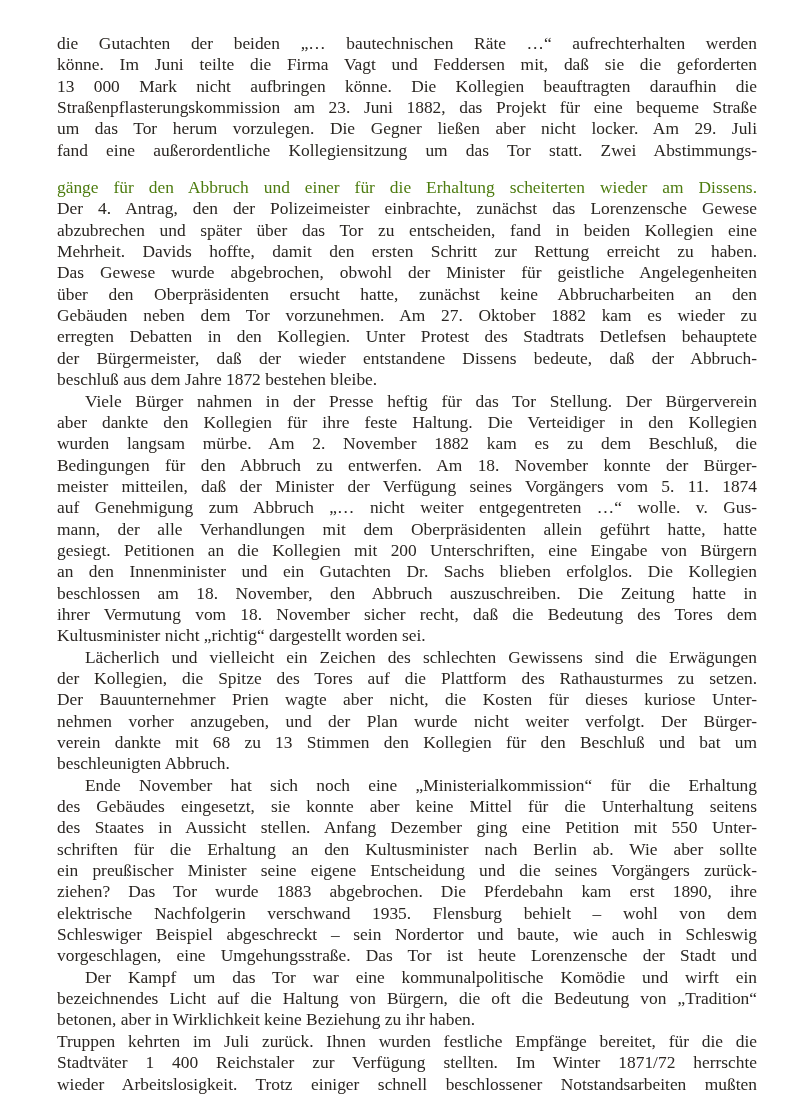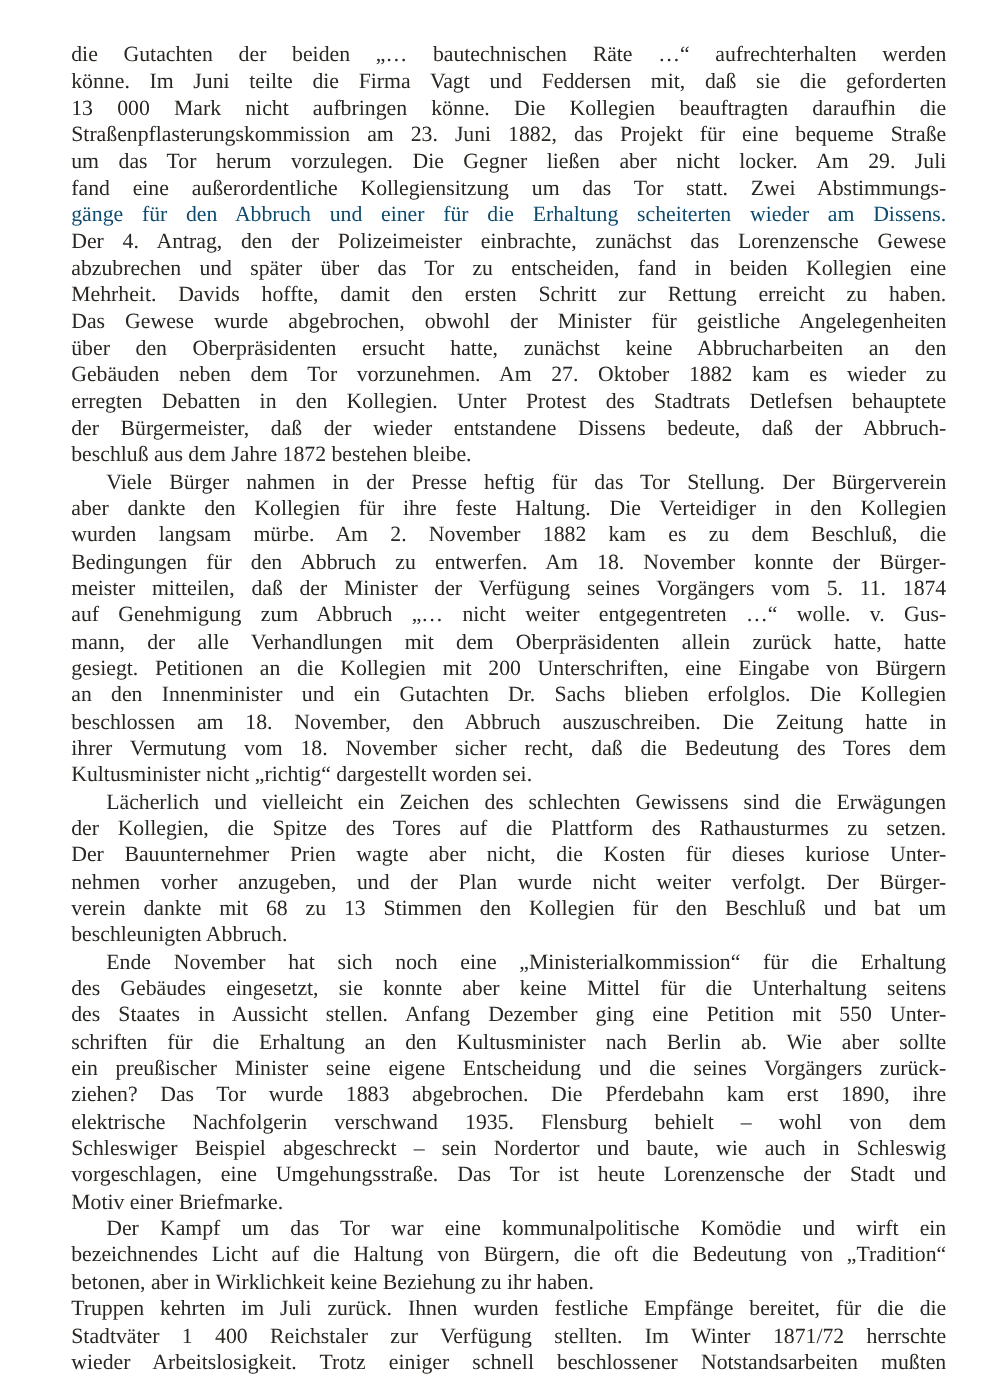--- a/index.html
+++ b/index.html
@@ -19,21 +19,21 @@
     display: block;
     height: 21.35px;
     white-space: nowrap;
     text-align: justify;
     text-align-last: justify;
     overflow: visible;
   }
   .line.last { text-align-last: left; }
   .line.indent { padding-left: 28px; }
   .line.italic { }
-  .line.faded { color: #0c4a6e; }
+  .line.faded { color: #4d7c0f; margin-top: 16px; }
 </style>
 </head>
 <body>
 
 <div class="page" id="page">
     <span class="line">die Gutachten der beiden „… bautechnischen Räte …“ aufrechterhalten werden</span>
     <span class="line">könne. Im Juni teilte die Firma Vagt und Feddersen mit, daß sie die geforderten</span>
     <span class="line">13 000 Mark nicht aufbringen könne. Die Kollegien beauftragten daraufhin die</span>
     <span class="line italic">Straßenpflasterungskommission am 23. Juni 1882, das Projekt für eine bequeme Straße</span>
     <span class="line">um das Tor herum vorzulegen. Die Gegner ließen aber nicht locker. Am 29. Juli</span>
@@ -47,41 +47,40 @@
     <span class="line">Gebäuden neben dem Tor vorzunehmen. Am 27. Oktober 1882 kam es wieder zu</span>
     <span class="line">erregten Debatten in den Kollegien. Unter Protest des Stadtrats Detlefsen behauptete</span>
     <span class="line">der Bürgermeister, daß der wieder entstandene Dissens bedeute, daß der Abbruch-</span>
     <span class="line last">beschluß aus dem Jahre 1872 bestehen bleibe.</span>
     <span class="line indent">Viele Bürger nahmen in der Presse heftig für das Tor Stellung. Der Bürgerverein</span>
     <span class="line">aber dankte den Kollegien für ihre feste Haltung. Die Verteidiger in den Kollegien</span>
     <span class="line">wurden langsam mürbe. Am 2. November 1882 kam es zu dem Beschluß, die</span>
     <span class="line">Bedingungen für den Abbruch zu entwerfen. Am 18. November konnte der Bürger-</span>
     <span class="line">meister mitteilen, daß der Minister der Verfügung seines Vorgängers vom 5. 11. 1874</span>
     <span class="line">auf Genehmigung zum Abbruch „… nicht weiter entgegentreten …“ wolle. v. Gus-</span>
-    <span class="line">mann, der alle Verhandlungen mit dem Oberpräsidenten allein zurück hatte, hatte</span>
+    <span class="line">mann, der alle Verhandlungen mit dem Oberpräsidenten allein geführt hatte, hatte</span>
     <span class="line">gesiegt. Petitionen an die Kollegien mit 200 Unterschriften, eine Eingabe von Bürgern</span>
     <span class="line">an den Innenminister und ein Gutachten Dr. Sachs blieben erfolglos. Die Kollegien</span>
     <span class="line">beschlossen am 18. November, den Abbruch auszuschreiben. Die Zeitung hatte in</span>
     <span class="line">ihrer Vermutung vom 18. November sicher recht, daß die Bedeutung des Tores dem</span>
     <span class="line last">Kultusminister nicht „richtig“ dargestellt worden sei.</span>
     <span class="line indent">Lächerlich und vielleicht ein Zeichen des schlechten Gewissens sind die Erwägungen</span>
     <span class="line">der Kollegien, die Spitze des Tores auf die Plattform des Rathausturmes zu setzen.</span>
     <span class="line">Der Bauunternehmer Prien wagte aber nicht, die Kosten für dieses kuriose Unter-</span>
     <span class="line">nehmen vorher anzugeben, und der Plan wurde nicht weiter verfolgt. Der Bürger-</span>
     <span class="line">verein dankte mit 68 zu 13 Stimmen den Kollegien für den Beschluß und bat um</span>
     <span class="line last">beschleunigten Abbruch.</span>
     <span class="line indent">Ende November hat sich noch eine „Ministerialkommission“ für die Erhaltung</span>
     <span class="line">des Gebäudes eingesetzt, sie konnte aber keine Mittel für die Unterhaltung seitens</span>
     <span class="line">des Staates in Aussicht stellen. Anfang Dezember ging eine Petition mit 550 Unter-</span>
     <span class="line">schriften für die Erhaltung an den Kultusminister nach Berlin ab. Wie aber sollte</span>
     <span class="line">ein preußischer Minister seine eigene Entscheidung und die seines Vorgängers zurück-</span>
     <span class="line">ziehen? Das Tor wurde 1883 abgebrochen. Die Pferdebahn kam erst 1890, ihre</span>
     <span class="line">elektrische Nachfolgerin verschwand 1935. Flensburg behielt – wohl von dem</span>
     <span class="line">Schleswiger Beispiel abgeschreckt – sein Nordertor und baute, wie auch in Schleswig</span>
     <span class="line">vorgeschlagen, eine Umgehungsstraße. Das Tor ist heute Lorenzensche der Stadt und</span>
-    <span class="line last">Motiv einer Briefmarke.</span>
     <span class="line indent">Der Kampf um das Tor war eine kommunalpolitische Komödie und wirft ein</span>
     <span class="line">bezeichnendes Licht auf die Haltung von Bürgern, die oft die Bedeutung von „Tradition“</span>
     <span class="line last">betonen, aber in Wirklichkeit keine Beziehung zu ihr haben.</span>
     <span class="line">Truppen kehrten im Juli zurück. Ihnen wurden festliche Empfänge bereitet, für die die</span>
     <span class="line">Stadtväter 1 400 Reichstaler zur Verfügung stellten. Im Winter 1871/72 herrschte</span>
     <span class="line">wieder Arbeitslosigkeit. Trotz einiger schnell beschlossener Notstandsarbeiten mußten</span>
   </div>
 
 </body></html>

